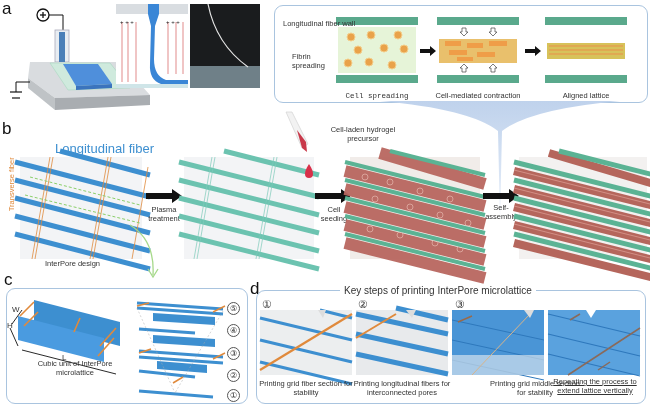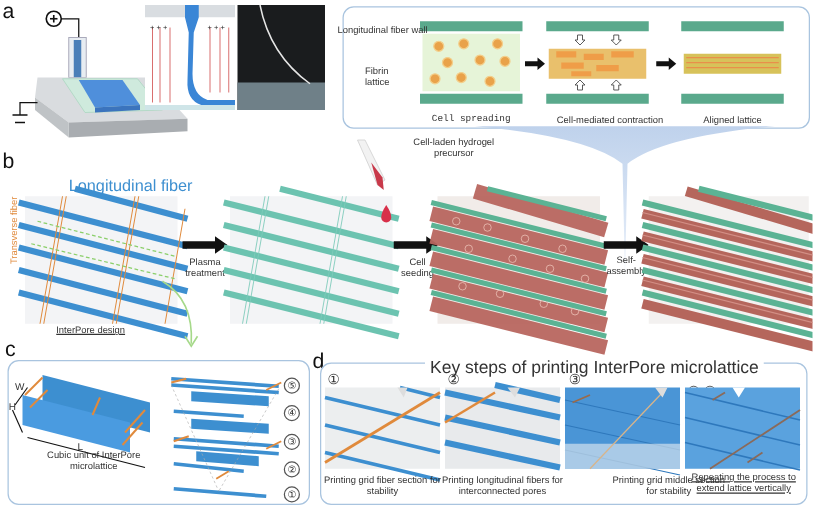--- a/index.html
+++ b/index.html
@@ -122,24 +122,24 @@
     </g>
 </svg>
 
 <svg class="arrow-black" style="left:420px;top:46px;" width="16" height="10">
     <path d="M0 3 L10 3 L10 0 L16 5 L10 10 L10 7 L0 7 Z" fill="#111"></path>
   </svg>
 <svg class="arrow-black" style="left:525px;top:46px;" width="16" height="10">
     <path d="M0 3 L10 3 L10 0 L16 5 L10 10 L10 7 L0 7 Z" fill="#111"></path>
   </svg>
 
-<div class="t tl" style="left:270px;top:20px;text-align:right;"><span>Longitudinal fiber wall</span></div>
-<div class="t tl" style="left:292px;top:53px;width:40px;white-space:normal;">Fibrin lattice</div>
+<div class="t tl" style="left:283px;top:20px;text-align:right;"><span>Longitudinal fiber wall</span></div>
+<div class="t tl" style="left:292px;top:53px;width:40px;white-space:normal;">Fibrin spreading</div>
 <div class="t" style="left:336px;top:92px;width:82px;font-family:Liberation Mono, monospace;">Cell spreading</div>
-<div class="t" style="left:428px;top:92px;width:100px;margin-left:10px;">Cell-mediated contraction</div>
+<div class="t" style="left:428px;top:92px;width:100px;">Cell-mediated contraction</div>
 <div class="t" style="left:540px;top:92px;width:92px;">Aligned lattice</div>
 
 <div class="plabel" style="left:2px;top:120px;">b</div>
 <div class="t" style="left:55px;top:142px;color:#3d8fd0;font-size:13px;">Longitudinal fiber</div>
 <div class="t" style="left:-18px;top:180px;color:#e08a3c;transform:rotate(-90deg);transform-origin:center;width:60px;">Transverse fiber</div>
 
 <svg style="left:20px;top:157px;" width="122" height="102">
   <rect width="122" height="102" fill="#f3f4f6"></rect>
   <g stroke="#3d8fd0" stroke-width="5" stroke-linecap="butt">
     <line x1="-5" y1="5" x2="130" y2="40"></line>
@@ -154,21 +154,21 @@
       <line x1="15" y1="102" x2="33" y2="0"></line>
     <line x1="70" y1="102" x2="88" y2="0"></line>
       <line x1="73" y1="102" x2="91" y2="0"></line>
     <line x1="112" y1="102" x2="128" y2="10"></line>
   </g>
   <g stroke="#8bcf6a" stroke-width="1" stroke-dasharray="3,2" fill="none">
     <polyline points="10,20 120,48"></polyline>
       <polyline points="5,38 120,66"></polyline>
   </g>
 </svg>
-<div class="t" style="left:45px;top:260px;text-decoration:underline;">InterPore design</div>
+<div class="t" style="left:45px;top:260px;">InterPore design</div>
 
 <svg class="arrow-black" style="left:146px;top:189px;" width="36" height="14">
     <path d="M0 4 L26 4 L26 0 L36 7 L26 14 L26 10 L0 10 Z" fill="#111"></path>
   </svg>
 <div class="t" style="left:142px;top:206px;width:44px;white-space:normal;">Plasma treatment</div>
 
 <svg style="left:184px;top:157px;" width="130" height="102">
   <rect width="130" height="102" fill="#f3f4f6"></rect>
   <g stroke="#6cc3b0" stroke-width="5">
     <line x1="-5" y1="5" x2="135" y2="40"></line>
@@ -184,21 +184,21 @@
     <line x1="72" y1="102" x2="90" y2="0"></line>
       <line x1="75" y1="102" x2="93" y2="0"></line>
   </g>
 </svg>
 
 <svg style="left:286px;top:112px;" width="40" height="68">
   <path d="M0 0 L6 0 L22 32 L16 36 Z" fill="#f2f2f2" stroke="#ccc" stroke-width="0.6"></path>
   <path d="M11 18 L20 30 L21 40 L16 36 Z" fill="#c8394a"></path>
   <path d="M23 52 Q27 58 27 62 A4 4 0 0 1 19 62 Q19 58 23 52 Z" fill="#d8304a"></path>
 </svg>
-<div class="t" style="left:328px;top:110px;width:70px;white-space:normal;">Cell-laden hydrogel precursor</div>
+<div class="t" style="left:328px;top:126px;width:70px;white-space:normal;">Cell-laden hydrogel precursor</div>
 
 <svg class="arrow-black" style="left:315px;top:189px;" width="36" height="14">
     <path d="M0 4 L26 4 L26 0 L36 7 L26 14 L26 10 L0 10 Z" fill="#111"></path>
   </svg>
 <div class="t" style="left:318px;top:206px;width:32px;white-space:normal;">Cell seeding</div>
 
 <svg style="left:350px;top:157px;" width="130" height="102">
   <rect width="130" height="102" fill="#f1ece9"></rect>
   <g stroke="#b9675f" stroke-width="12" opacity="0.95">
     <line x1="-5" y1="14" x2="135" y2="49"></line>
@@ -318,21 +318,21 @@
   </g>
 </svg>
 <div class="circ" style="left:227px;top:302px;">⑤</div>
 <div class="circ" style="left:227px;top:324px;">④</div>
 <div class="circ" style="left:227px;top:347px;">③</div>
 <div class="circ" style="left:227px;top:369px;">②</div>
 <div class="circ" style="left:227px;top:389px;">①</div>
 
 <div class="plabel" style="left:250px;top:280px;">d</div>
 <div class="panel-box" style="left:256px;top:290px;width:388px;height:112px;"></div>
-<div class="t" style="left:340px;top:285px;font-size:14px;background:#fff;padding:0 4px;">Key steps of printing InterPore microlattice</div>
+<div class="t" style="left:340px;top:285px;font-size:10px;background:#fff;padding:0 4px;">Key steps of printing InterPore microlattice</div>
 
 <div class="t" style="left:262px;top:298px;font-size:11px;">①</div>
 <div class="t" style="left:358px;top:298px;font-size:11px;">②</div>
 <div class="t" style="left:455px;top:298px;font-size:11px;">③</div>
 <div class="t" style="left:550px;top:308px;font-size:11px;text-align:right;">④ ⑤</div>
 
 <svg style="left:260px;top:310px;" width="92" height="65">
   <rect width="92" height="65" fill="#eceeef"></rect>
   <g stroke="#3d8fd0" stroke-width="3">
       <line x1="0" y1="8" x2="92" y2="30"></line>

